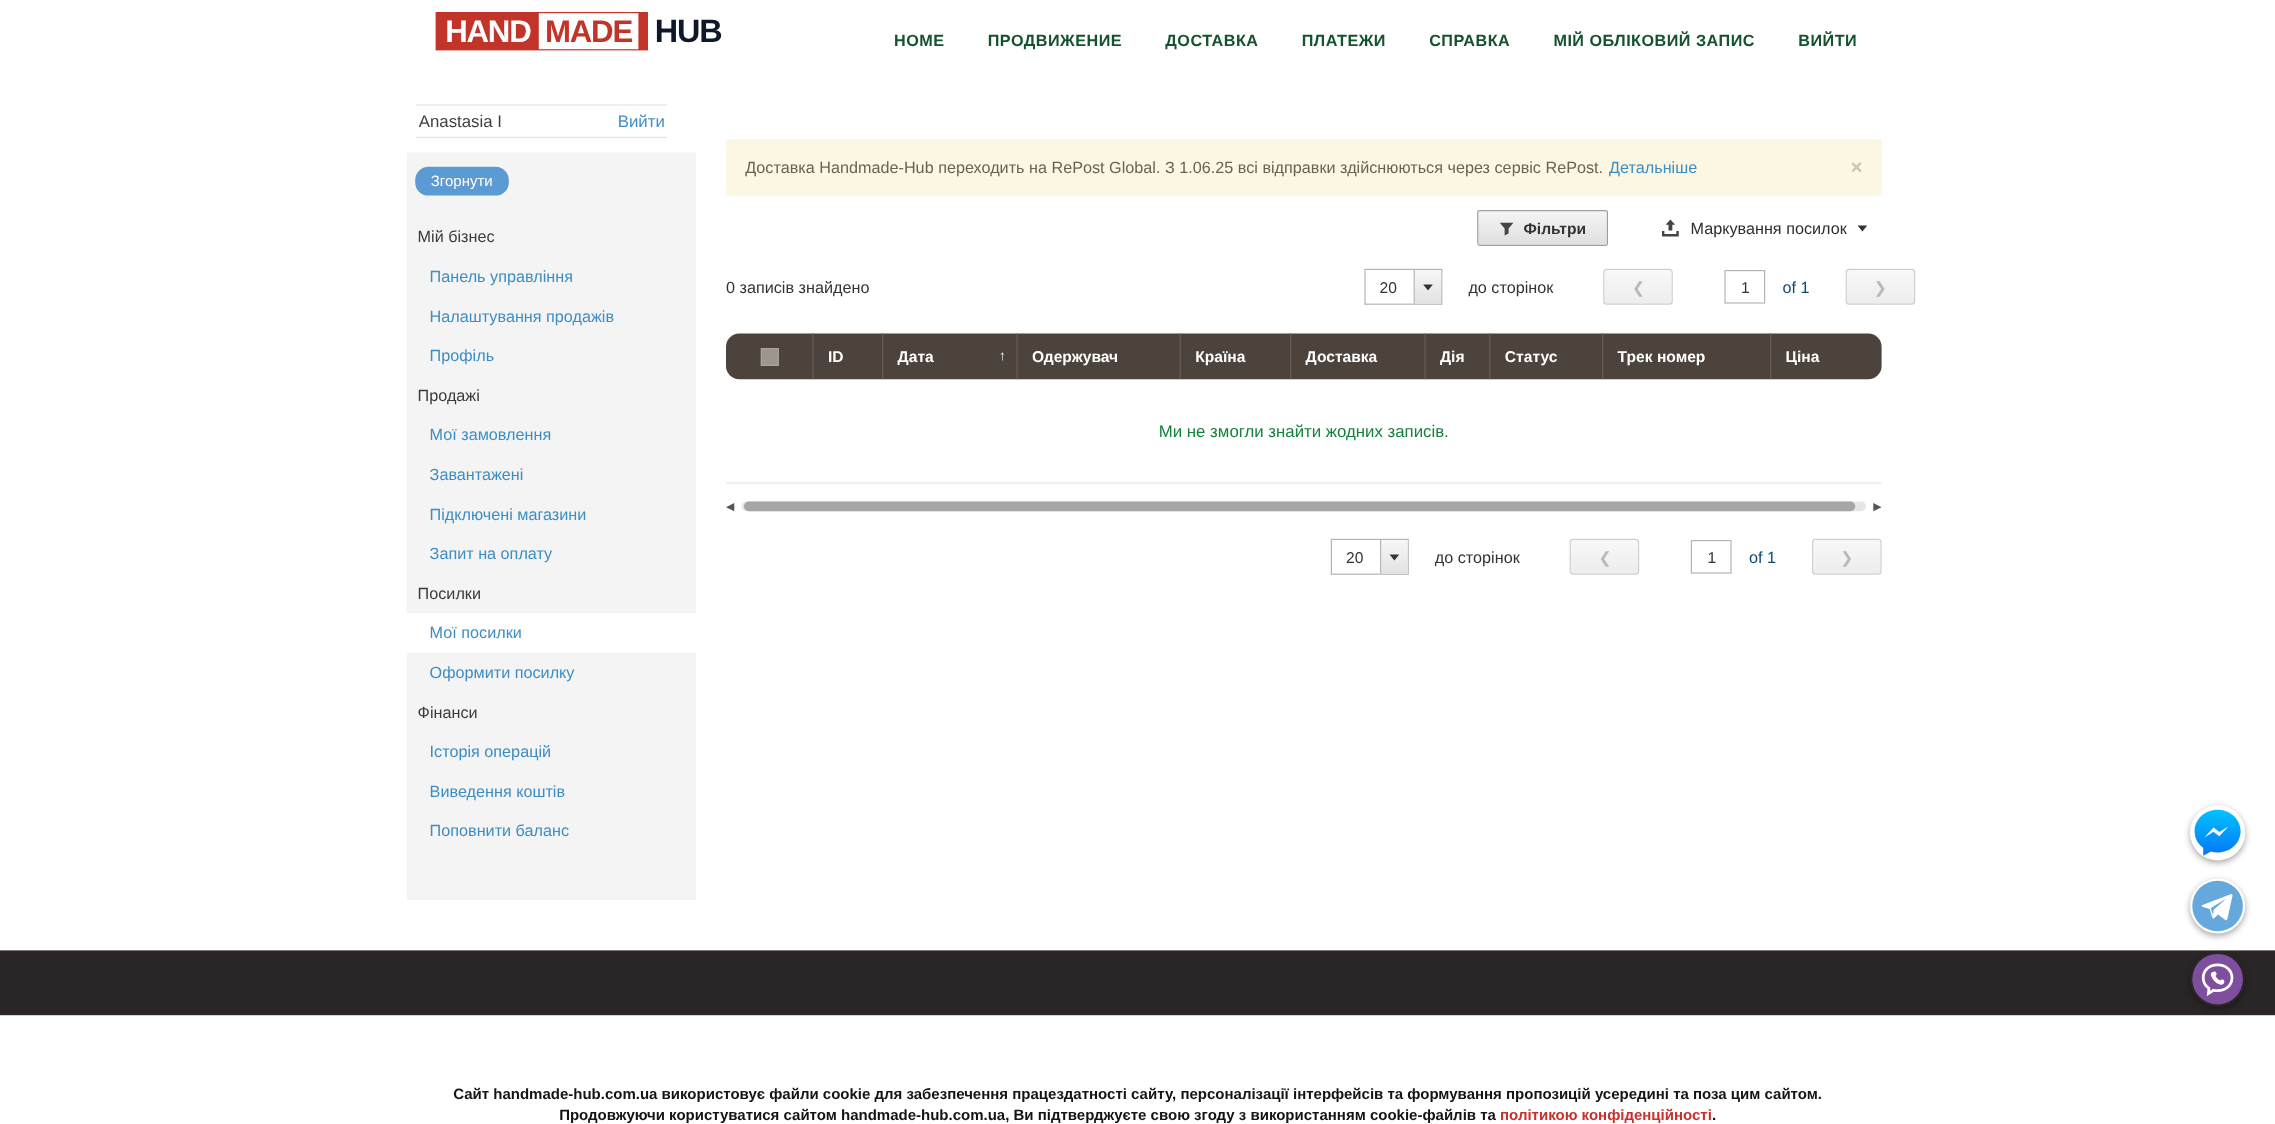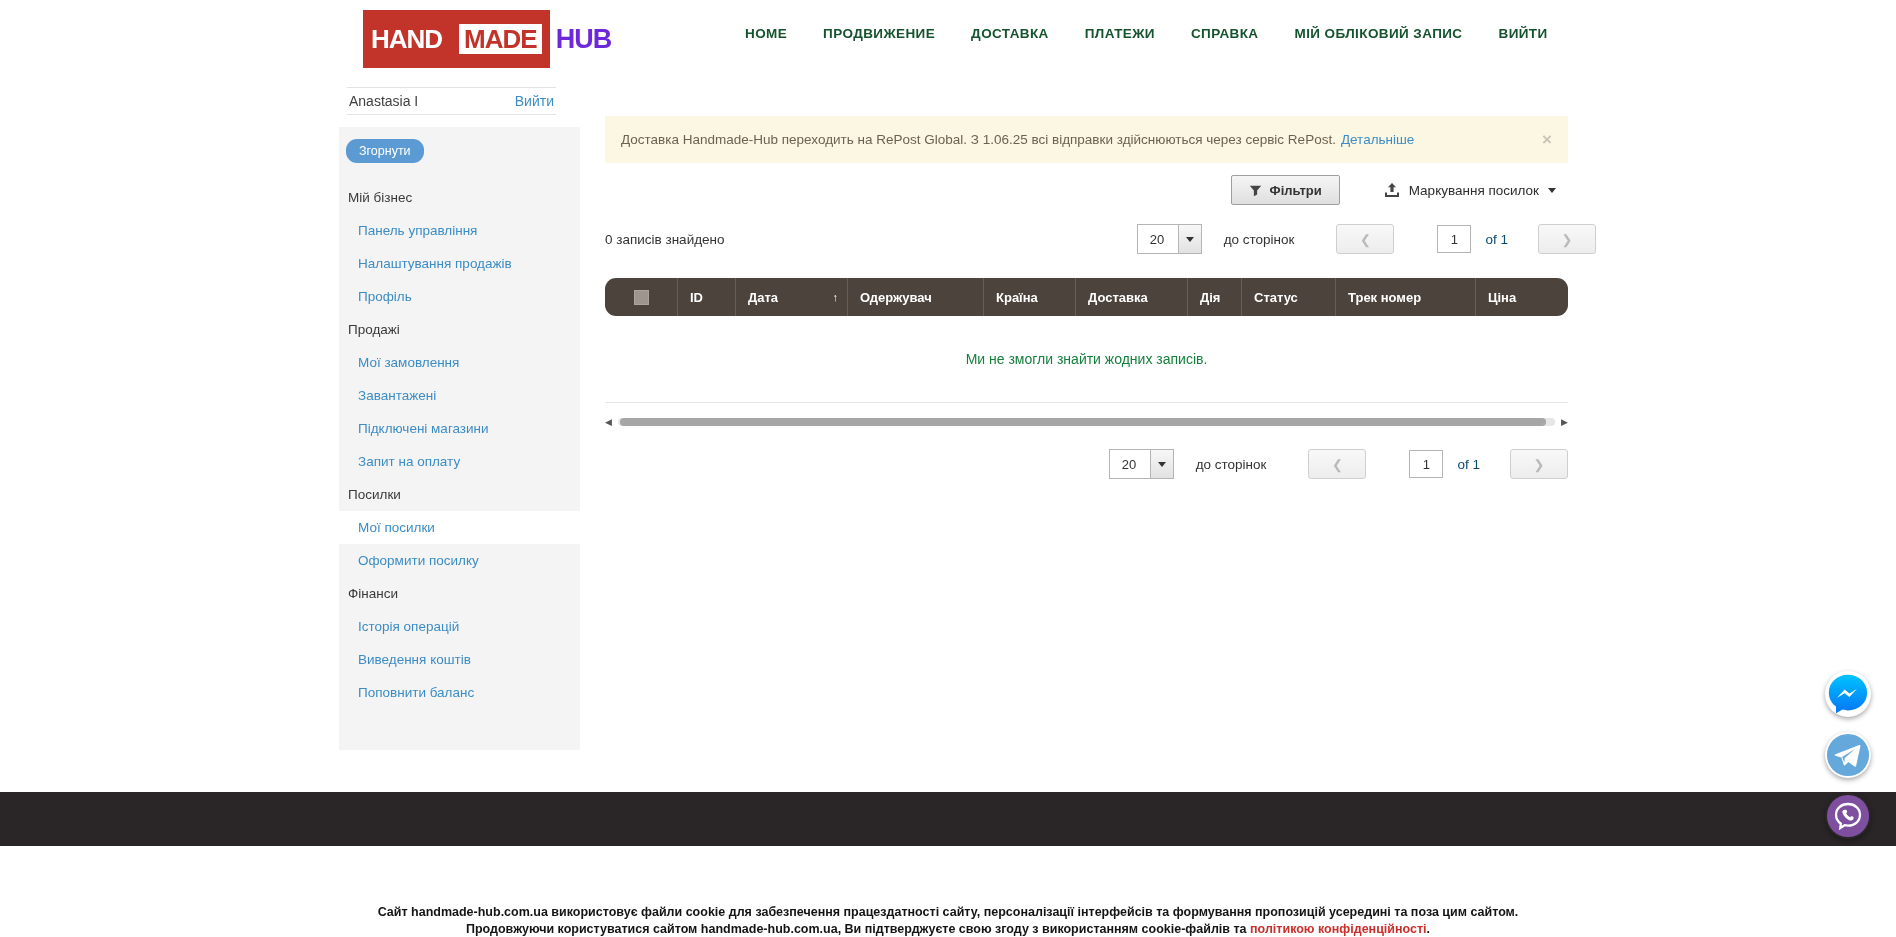--- a/index.html
+++ b/index.html
@@ -11,24 +11,24 @@
     --footer-link-red:#C9302C;
   }
   *{box-sizing:border-box;margin:0;padding:0;}
   body{
     width:1896px;height:937px;position:relative;overflow:hidden;
     background:#fff;font-family:"Liberation Sans",sans-serif;color:#333;
   }
   
   .top-header{position:absolute;left:0;top:0;width:100%;height:66px;background:#fff;}
   .logo{position:absolute;left:363px;top:10px;display:flex;align-items:center;}
-  .logo-box{display:inline-flex;align-items:center;background:var(--brand-red);padding:14px 8px;gap:17px;text-align:center;}
+  .logo-box{display:inline-flex;align-items:center;background:var(--brand-red);padding:1px 8px;gap:7px;text-align:center;}
   .logo-hand{color:#fff;font-weight:bold;font-size:26px;line-height:1;letter-spacing:-1px;}
   .logo-made{background:#fff;color:var(--brand-red);font-weight:bold;font-size:26px;line-height:1;padding:2px 5px;letter-spacing:-1px;}
-  .logo-hub{color:#6d28d9;font-weight:bold;font-size:27px;margin-left:6px;letter-spacing:-1px;}
+  .logo-hub{color:#0f172a;font-weight:bold;font-size:27px;margin-left:6px;letter-spacing:-1px;}
   .main-nav{position:absolute;left:745px;top:0;height:66px;display:flex;align-items:center;gap:36px;}
   .nav-item{font-size:13.5px;font-weight:bold;color:#14532d;letter-spacing:.4px;cursor:pointer;font-stretch:condensed;white-space:nowrap;}
   
   .sidebar{position:absolute;left:339px;top:66px;width:241px;}
   .user-row{margin:21px 24px 0 8px;height:28px;border-top:1px solid #e3e3e3;border-bottom:1px solid #e3e3e3;
     display:flex;align-items:center;justify-content:space-between;padding:0 2px;}
   .user-name{font-size:14px;color:#3f3f3f;}
   .logout-link{font-size:14px;color:var(--link-blue);cursor:pointer;}
   .side-panel{margin-top:12px;background:#f4f4f4;height:623px;padding-top:12px;}
   .collapse-btn{display:inline-block;margin-left:7px;background:var(--collapse-btn);color:#fff;

